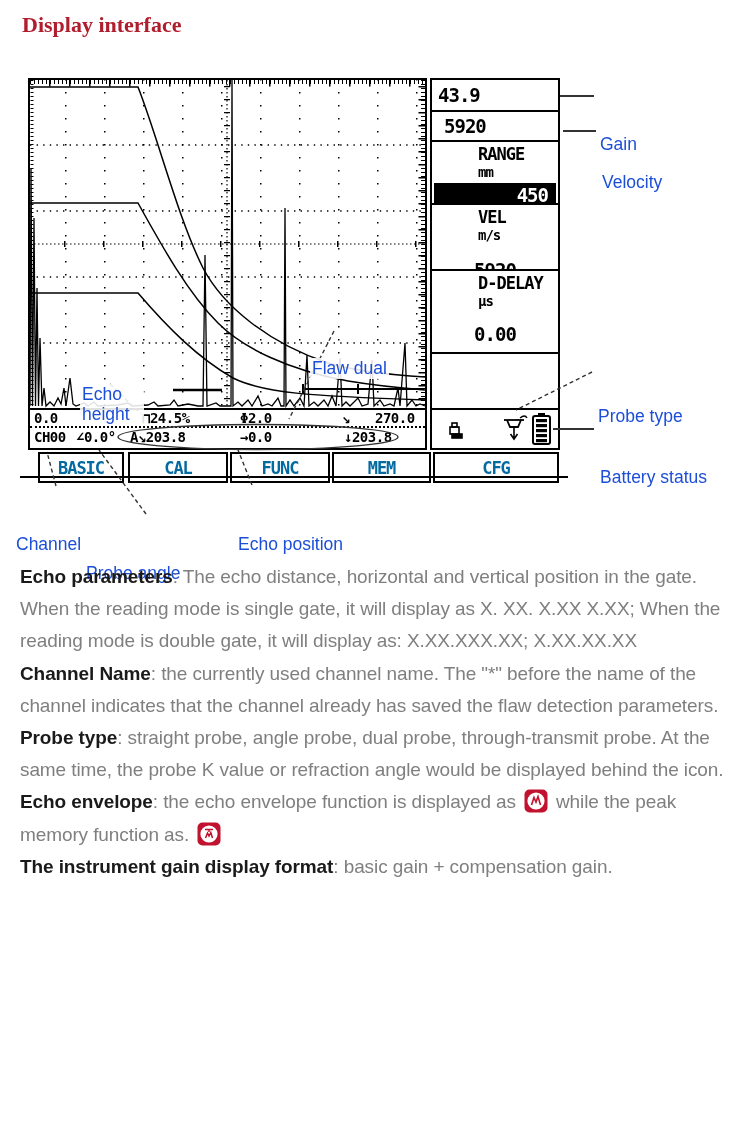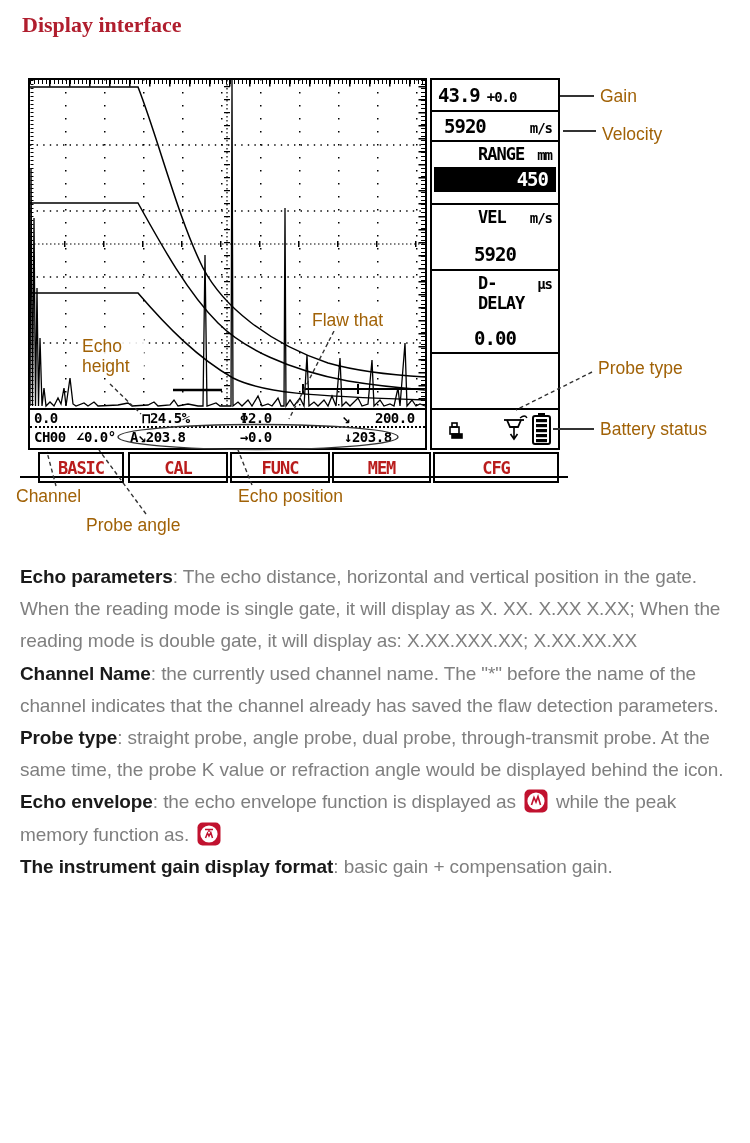--- a/index.html
+++ b/index.html
@@ -18,38 +18,38 @@
   .dotted-div { position:absolute; left:0; top:16px; width:100%; height:0;
                 border-top:2px dotted #000; }
   .st { position:absolute; white-space:nowrap; letter-spacing:-0.5px; }
   .r1 { top:0px; } .r2 { top:19px; }
 
   
   .panel { position:absolute; left:402px; top:0; width:130px;
            font-family:"DejaVu Sans Mono","DejaVu Sans",monospace; font-weight:bold; color:#000; }
   .pbox { border:2px solid #000; background:#fff; position:relative; margin-top:-2px; }
   .pbox:first-child { margin-top:0; }
-  .row { display:flex; align-items:baseline; justify-content:space-between; padding:2px 6px 0 6px; }
+  .row { display:flex; align-items:baseline; justify-content:space-between; padding:2px 6px 0 6px;flex-direction:column; }
   .big { font-size:19px; letter-spacing:-1px; }
   .small { font-size:14px; letter-spacing:-1px; }
   .lbl { font-size:17px; letter-spacing:-1px;margin-left:40px; }
   .center-val { text-align:center; font-size:19px; letter-spacing:-1px; padding:2px 0 3px 0; }
   .inv { margin:3px 2px 3px 2px; background:#000; color:#fff; text-align:right;
          font-size:19px; padding:1px 8px 2px 0; letter-spacing:-1px; }
   .icon-cell { position:absolute; left:402px; top:330px; width:130px; height:42px;
                border:2px solid #000; background:#fff; }
   .menu { position:absolute; left:0; top:372px; width:532px; height:28px; }
   .menu-cell { position:absolute; top:2px; height:31px; border:2px solid #000; background:#fff;
                display:flex; align-items:center; justify-content:center;
                font-family:"DejaVu Sans Mono","DejaVu Sans",monospace; font-weight:bold;
-               font-size:17px; letter-spacing:-1px; color:#b91c1c; }
+               font-size:17px; letter-spacing:-1px; color:#0369a1; }
   .under-line { position:absolute; left:-8px; top:398px; width:548px; height:2px; background:#000; }
 
   
-  .co { position:absolute; color:#a16207; font-size:17.5px; white-space:nowrap; }
+  .co { position:absolute; color:#1d4ed8; font-size:17.5px; white-space:nowrap;margin-top:48px; }
   .co-inside { background:rgba(255,255,255,0.88); padding:0 2px; }
   .co-wrap { white-space:normal; width:64px; line-height:1.15; }
 
   
   .body-text { position:absolute; left:20px; top:561px; width:714px;
                font-size:19px; line-height:32.2px; color:#7f7f7f; letter-spacing:-0.1px; }
   .body-text b { color:#1a1a1a; font-weight:bold; }
   .icon-badge { display:inline-block; width:24px; height:24px; vertical-align:-5px; margin:0 8px; }
   svg { display:block; }
   .overlay { position:absolute; left:0; top:0; pointer-events:none; }
@@ -112,21 +112,21 @@
 
         <rect x="1" y="1" width="397" height="330" fill="none" stroke="#000" stroke-width="2"></rect>
       </svg>
     </div>
 
     <div class="status-strip">
       <span class="st r1" style="left:4px">0.0</span>
       <span class="st r1" style="left:112px">⊓24.5%</span>
       <span class="st r1" style="left:210px">Φ2.0</span>
       <span class="st r1" style="left:312px">↘</span>
-      <span class="st r1" style="left:345px">200.0</span>
+      <span class="st r1" style="left:345px">270.0</span>
       <div class="dotted-div"></div>
       <span class="st r2" style="left:4px">CH00</span>
       <span class="st r2" style="left:46px">∠0.0°</span>
       <span class="st r2" style="left:100px">A↘203.8</span>
       <span class="st r2" style="left:210px">→0.0</span>
       <span class="st r2" style="left:314px">↓203.8</span>
     </div>
 
     <div class="panel">
       <div class="pbox" style="height:34px">
@@ -217,21 +217,21 @@
     </g>
   </svg>
 
   <div class="co" style="left:600px; top:86px">Gain</div>
   <div class="co" style="left:602px; top:124px">Velocity</div>
   <div class="co" style="left:598px; top:358px">Probe type</div>
   <div class="co" style="left:600px; top:419px">Battery status</div>
   <div class="co" style="left:16px;  top:486px">Channel</div>
   <div class="co" style="left:86px;  top:515px">Probe angle</div>
   <div class="co" style="left:238px; top:486px">Echo position</div>
-  <div class="co co-inside" style="left:310px; top:310px">Flaw that</div>
+  <div class="co co-inside" style="left:310px; top:310px">Flaw dual</div>
   <div class="co co-inside co-wrap" style="left:80px; top:336px">Echo height</div>
 
   <div class="body-text">
       <div><b>Echo parameters</b>: The echo distance, horizontal and vertical position in the gate. When the reading mode is single gate, it will display as X. XX. X.XX X.XX; When the reading mode is double gate, it will display as: X.XX.XXX.XX; X.XX.XX.XX</div>
       <div><b>Channel Name</b>: the currently used channel name. The "*" before the name of the channel indicates that the channel already has saved the flaw detection parameters.</div>
       <div><b>Probe type</b>: straight probe, angle probe, dual probe, through-transmit probe. At the same time, the probe K value or refraction angle would be displayed behind the icon.</div>
       <div><b>Echo envelope</b>: the echo envelope function is displayed as<span class="icon-badge"><svg width="24" height="24" viewBox="0 0 24 24">
             <rect x="0.5" y="0.5" width="23" height="23" rx="5" fill="#c1122f"></rect>
             <circle cx="12" cy="12" r="8.6" fill="#fff"></circle>
             <path d="M7.5 16 L10 8.5 L12 13 L14 7.5 L16.5 16" stroke="#c1122f" stroke-width="1.6" fill="none"></path>

